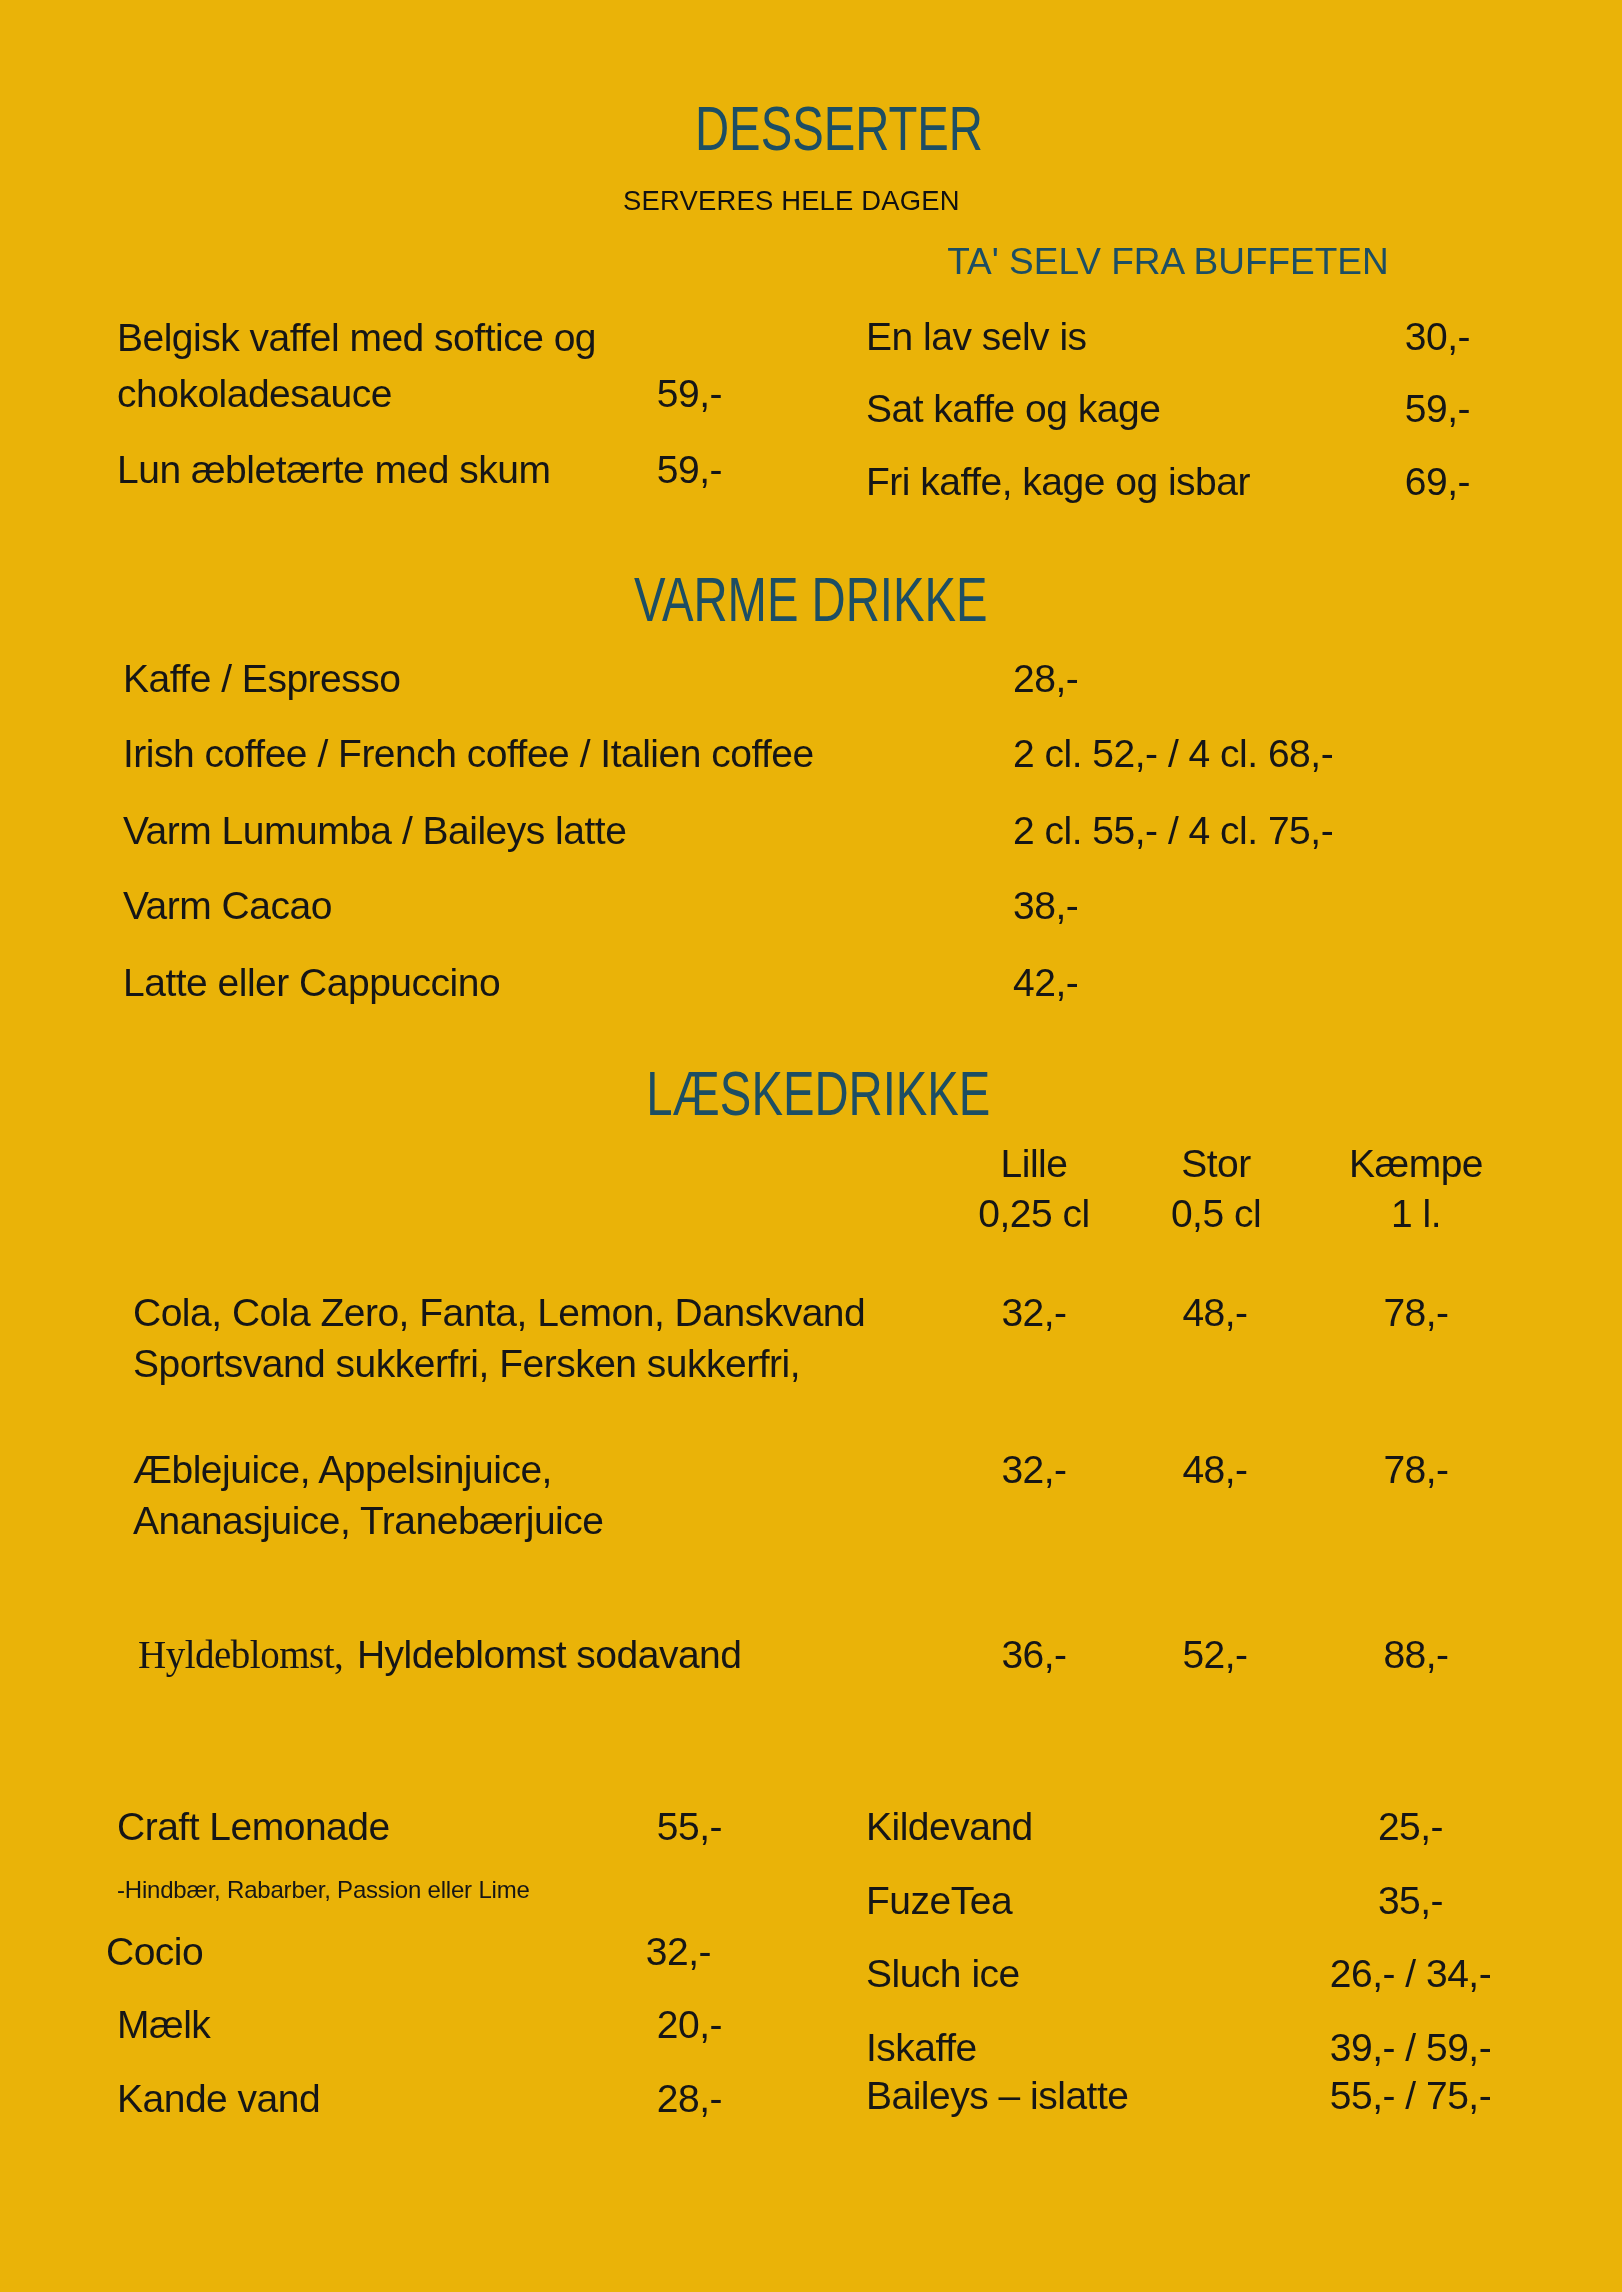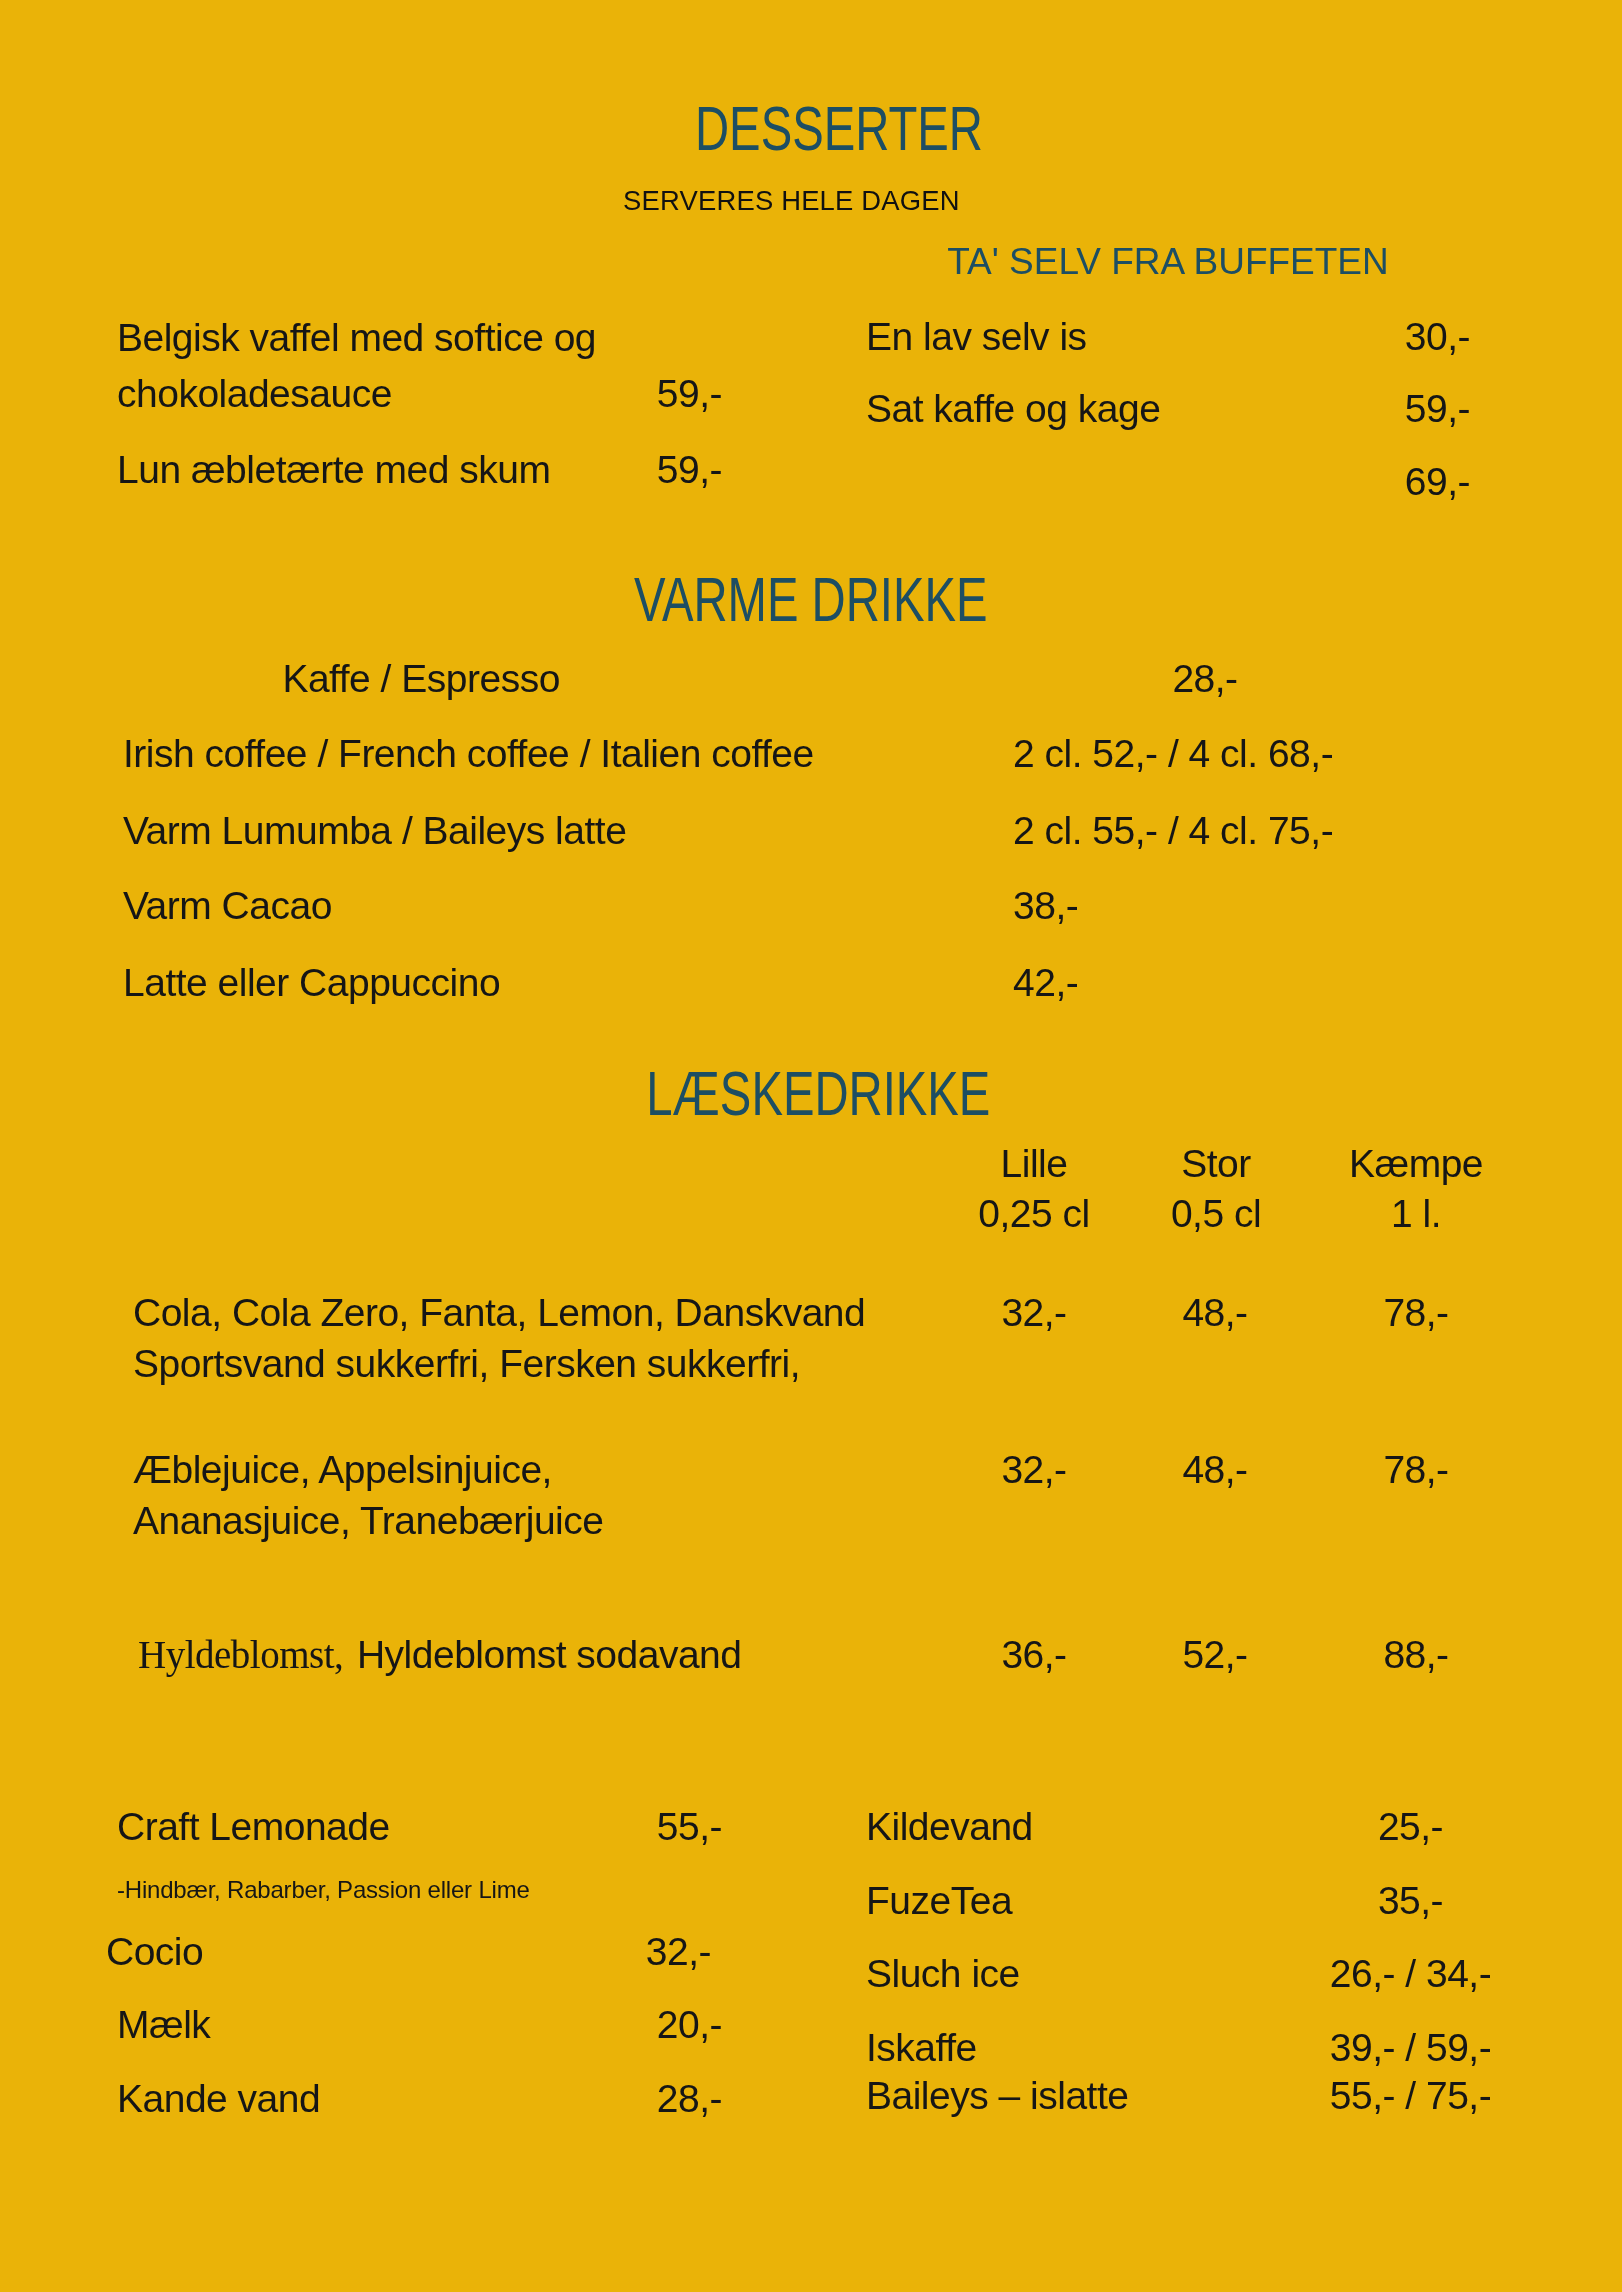--- a/index.html
+++ b/index.html
@@ -75,26 +75,27 @@
   <div class="subheading" style="left:866px; top:240px; width:604px;">TA' SELV FRA BUFFETEN</div>
   <div class="row" style="left:866px; top:314px; width:604px;">
     <span>En lav selv is</span>
     <span class="pr">30,-</span>
   </div>
   <div class="row" style="left:866px; top:386px; width:604px;">
     <span>Sat kaffe og kage</span>
     <span class="pr">59,-</span>
   </div>
   <div class="row" style="left:866px; top:459px; width:604px;">
+    <span>Fri kaffe, kage og isbar</span>
     <span class="pr">69,-</span>
   </div>
 
   <div class="heading" style="top:568px;"><span class="sx">VARME DRIKKE</span></div>
 
-  <div class="row" style="left:123px; top:656px; width:1274px;justify-content:center;">
+  <div class="row" style="left:123px; top:656px; width:1274px;">
     <span class="name-col">Kaffe / Espresso</span>
     <span>28,-</span>
   </div>
   <div class="row" style="left:123px; top:731px; width:1274px;">
     <span class="name-col">Irish coffee / French coffee / Italien coffee</span>
     <span>2 cl. 52,- / 4 cl. 68,-</span>
   </div>
   <div class="row" style="left:123px; top:808px; width:1274px;">
     <span class="name-col">Varm Lumumba / Baileys latte</span>
     <span>2 cl. 55,- / 4 cl. 75,-</span>

